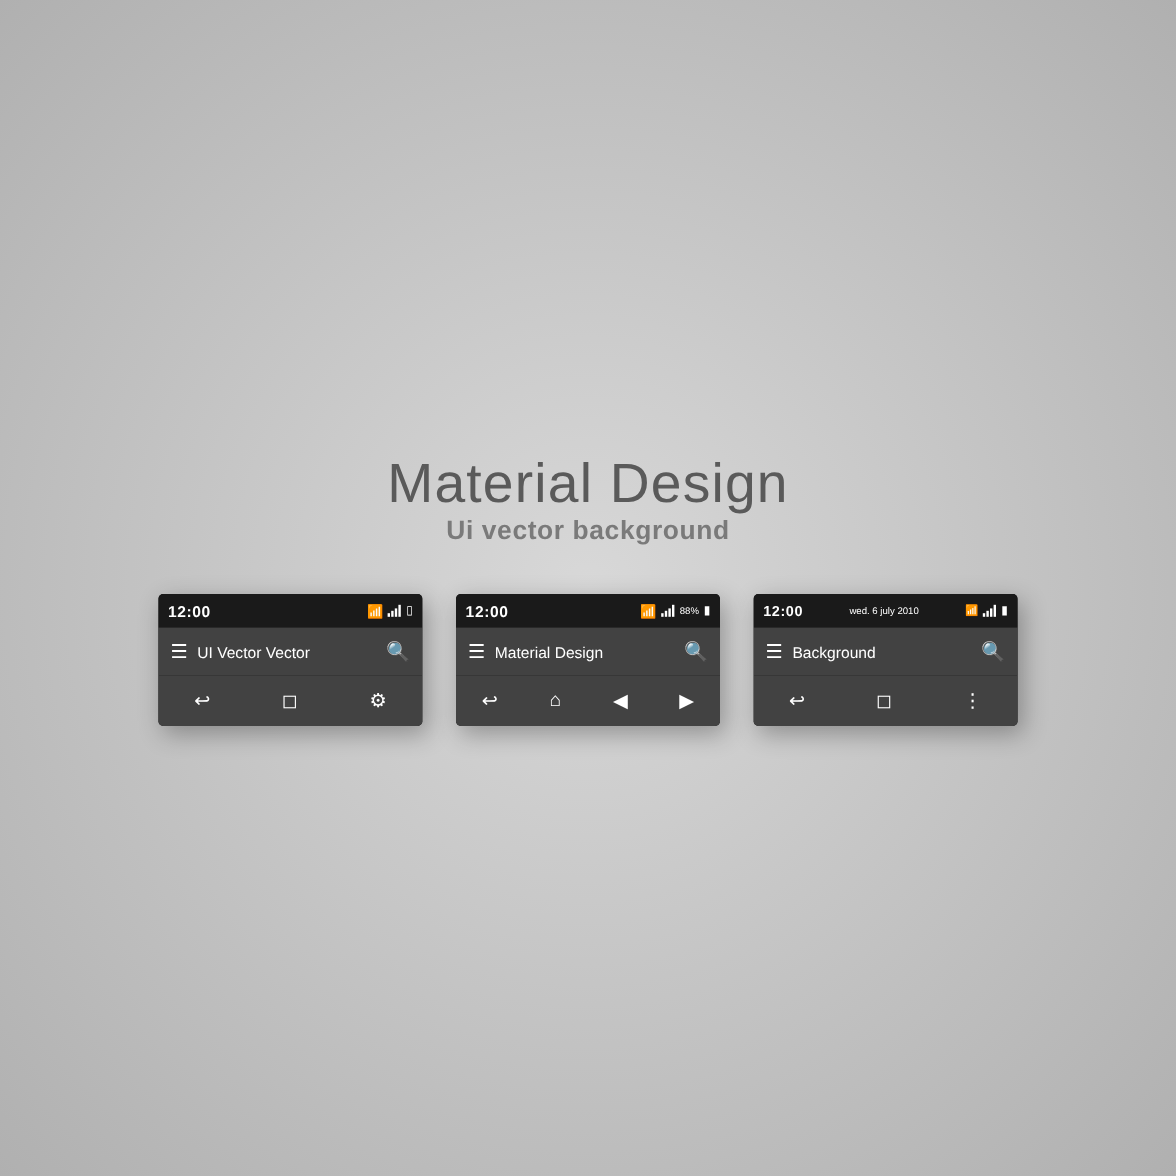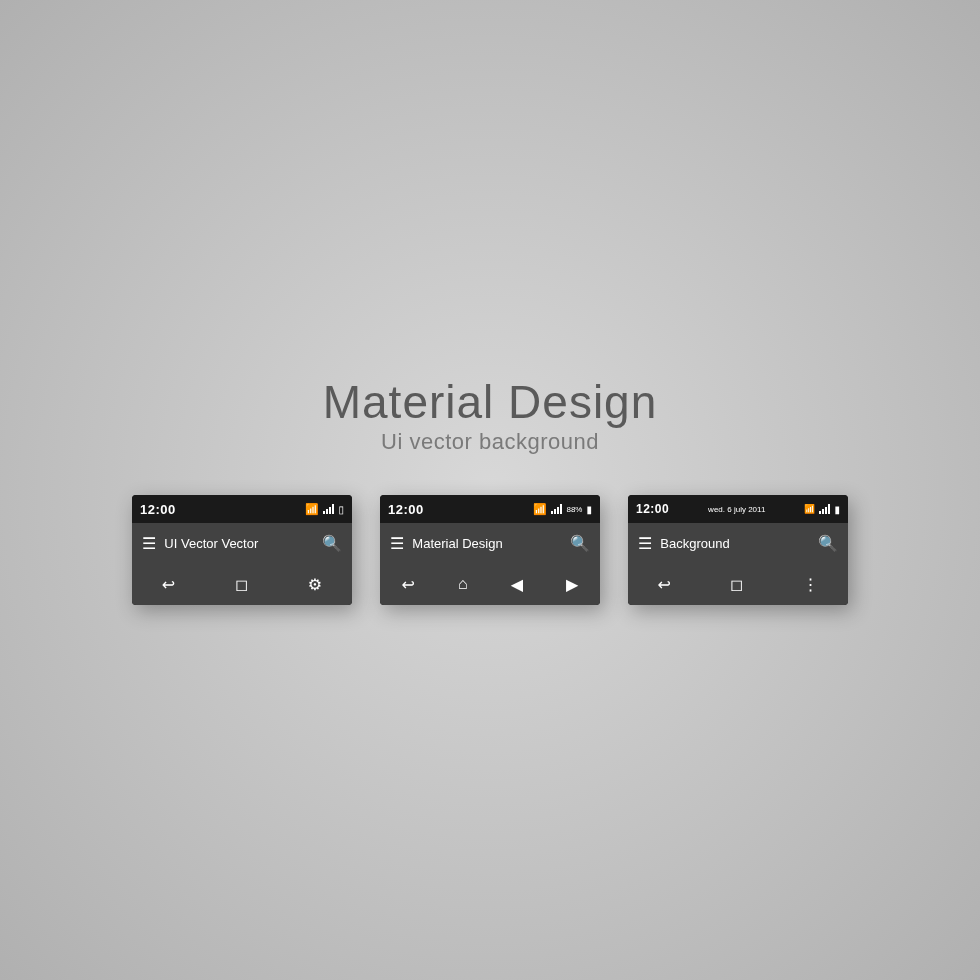--- a/index.html
+++ b/index.html
@@ -23,21 +23,21 @@
 
     .main-title {
       font-size: 46px;
       font-weight: 300;
       color: #5a5a5a;
       letter-spacing: 1px;
     }
 
     .sub-title {
       font-size: 22px;
-      font-weight: 400;
+      font-weight: 700;
       color: #7a7a7a;
       letter-spacing: 0.5px;
     }
 
     .phones-container {
       display: flex;
       flex-direction: row;
       gap: 28px;
       align-items: flex-start;
     }
@@ -257,21 +257,21 @@
       <span class="nav-icon">↩</span>
       <span class="nav-icon">⌂</span>
       <span class="nav-icon">◀</span>
       <span class="nav-icon">▶</span>
     </div>
   </div>
 
   <div class="phone">
     <div class="status-bar">
       <span class="status-time" style="font-size:12px;">12:00</span>
-      <span class="status-date" style="font-size:8px;color:white;">wed. 6 july 2011</span>
+      <span class="status-date" style="font-size:8px;color:white;">wed. 6 july 2010</span>
       <div class="status-icons">
         <span style="color:white;font-size:9px;">📶</span>
         <div class="signal-bars">
           <div class="signal-bar"></div>
           <div class="signal-bar"></div>
           <div class="signal-bar"></div>
           <div class="signal-bar"></div>
         </div>
         <span style="color:white;font-size:10px;">▮</span>
       </div>

